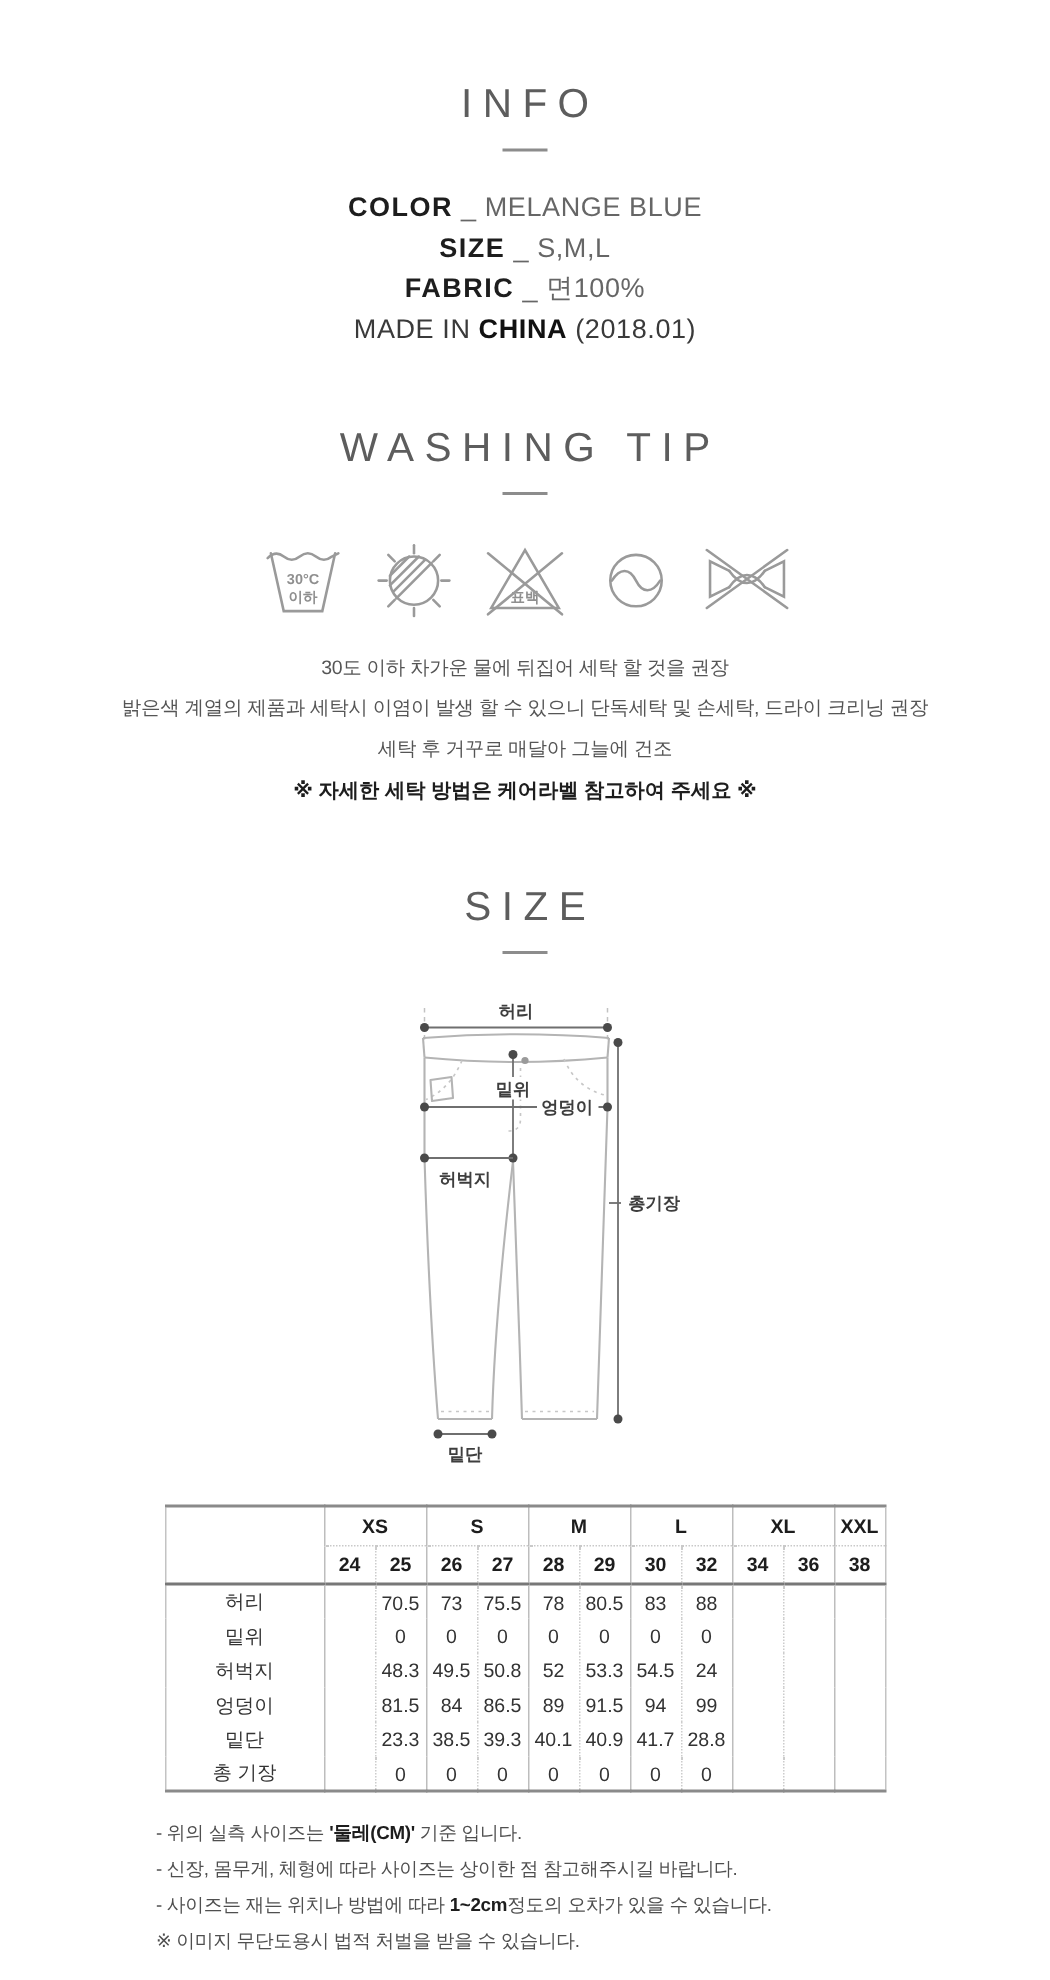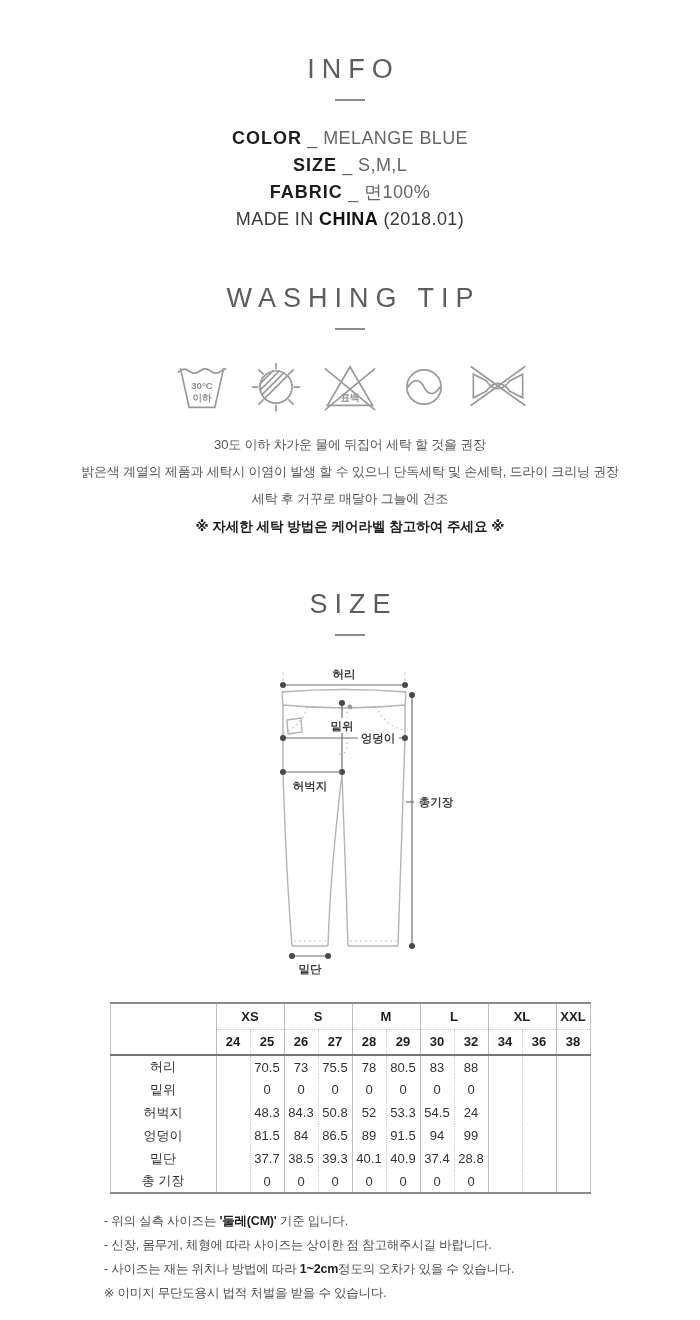--- a/index.html
+++ b/index.html
@@ -269,21 +269,21 @@
         <td class="bs">0</td>
         <td class="bd">0</td>
         <td class="bs"></td>
         <td class="bd"></td>
         <td class="bs"></td>
       </tr>
       <tr class="data-row">
         <td class="rowlabel">허벅지</td>
         <td class="bs"></td>
         <td class="bd">48.3</td>
-        <td class="bs">84.3</td>
+        <td class="bs">49.5</td>
         <td class="bd">50.8</td>
         <td class="bs">52</td>
         <td class="bd">53.3</td>
         <td class="bs">54.5</td>
         <td class="bd">24</td>
         <td class="bs"></td>
         <td class="bd"></td>
         <td class="bs"></td>
       </tr>
       <tr class="data-row">
@@ -296,26 +296,26 @@
         <td class="bd">91.5</td>
         <td class="bs">94</td>
         <td class="bd">99</td>
         <td class="bs"></td>
         <td class="bd"></td>
         <td class="bs"></td>
       </tr>
       <tr class="data-row">
         <td class="rowlabel">밑단</td>
         <td class="bs"></td>
-        <td class="bd">37.7</td>
+        <td class="bd">23.3</td>
         <td class="bs">38.5</td>
         <td class="bd">39.3</td>
         <td class="bs">40.1</td>
         <td class="bd">40.9</td>
-        <td class="bs">37.4</td>
+        <td class="bs">41.7</td>
         <td class="bd">28.8</td>
         <td class="bs"></td>
         <td class="bd"></td>
         <td class="bs"></td>
       </tr>
       <tr class="data-row">
         <td class="rowlabel">총 기장</td>
         <td class="bs"></td>
         <td class="bd">0</td>
         <td class="bs">0</td>

